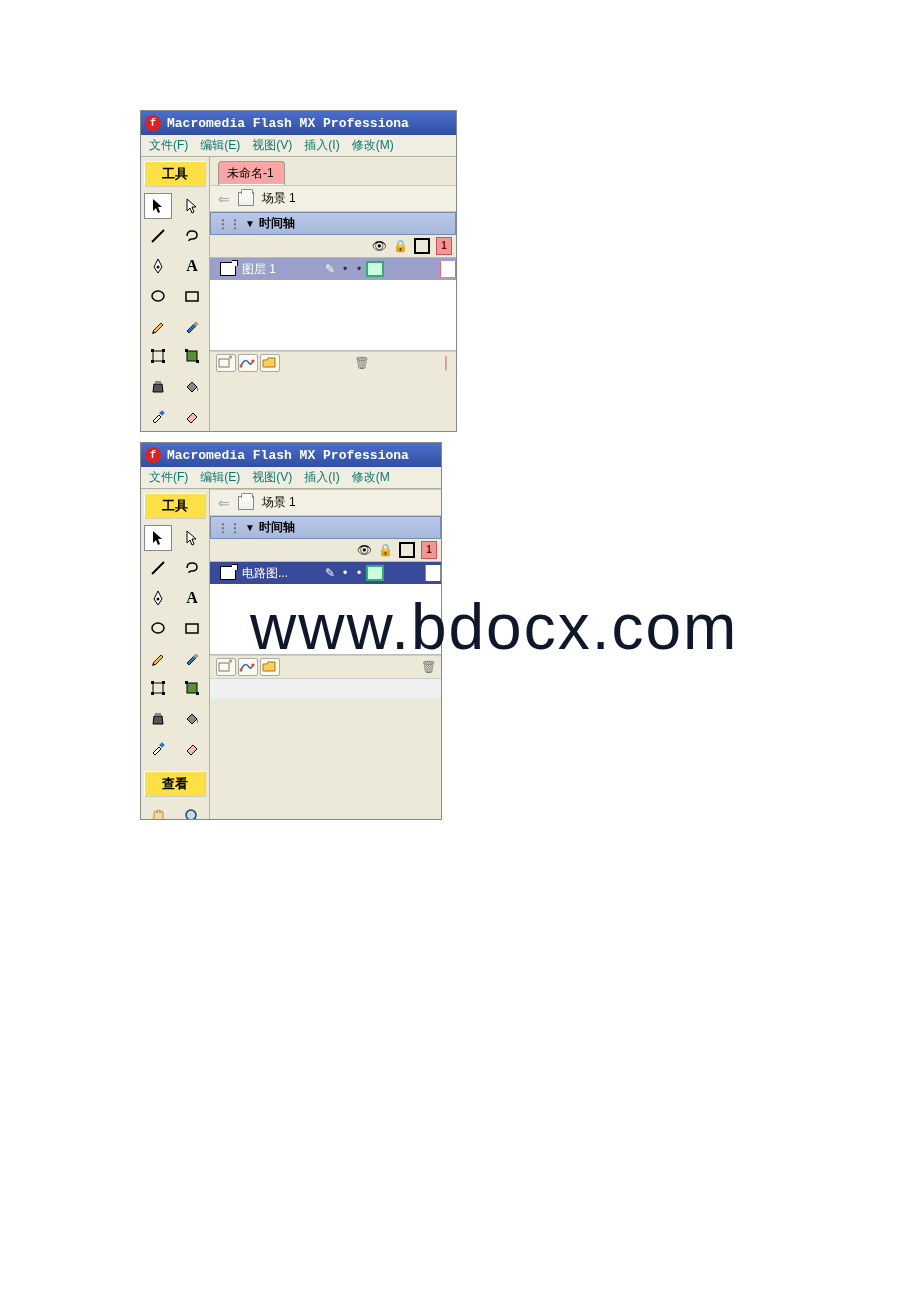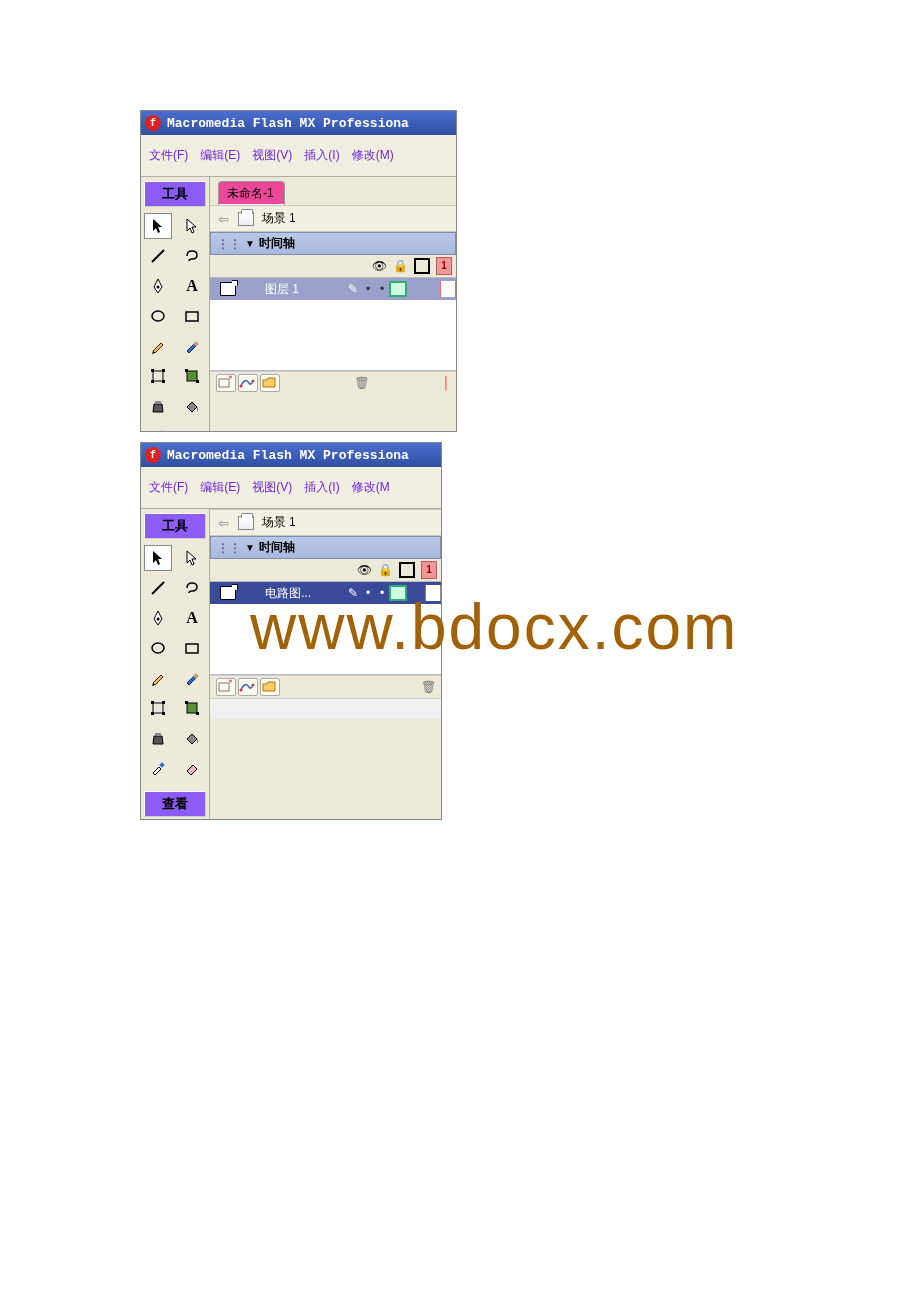--- a/index.html
+++ b/index.html
@@ -1,54 +1,54 @@
 <!DOCTYPE html>
 <html><head>
 <meta charset="utf-8">
 <style>
   body { margin:0; background:#fff; font-family: "SimSun", sans-serif; font-size:12px; }
   .page { width:920px; height:1302px; position:relative; background:#fff; }
   .appwin { position:absolute; border:1px solid #888; background:#ece9d8; overflow:hidden; }
   .titlebar { height:24px; background:linear-gradient(#4b6fcf,#2f4fa0); color:#fff; display:flex; align-items:center; padding:0 4px; font-family:"Courier New",monospace; font-weight:bold; font-size:13px; white-space:nowrap; }
   .titlebar .app-icon { width:16px; height:16px; background:#d22; border-radius:50%; margin-right:6px; display:flex; align-items:center; justify-content:center; font-size:10px; color:#fff; font-weight:bold;}
-  .menubar { display:flex; gap:8px; padding:10px 6px; background:#f0eee0; border-bottom:1px solid #b0b0a0; font-size:12px; color:#6d28d9; }
+  .menubar { display:flex; gap:8px; padding:0 6px; background:#f0eee0; border-bottom:1px solid #b0b0a0; font-size:12px; color:#0f766e; }
   .menubar span { padding:2px 2px; cursor:default; }
   .body { display:flex; align-items:flex-start; }
   .toolpanel { width:68px; background:#ece9d8; border-right:1px solid #b0b0a0; display:flex; flex-direction:column; align-items:center; }
-  .toolhdr { width:60px; text-align:center; font-weight:bold; padding:3px 0; background:#8b5cf6; border:1px solid #d0cec0; border-top-color:#fff; border-left-color:#fff; margin:4px 0 4px 0; font-size:13px;}
+  .toolhdr { width:60px; text-align:center; font-weight:bold; padding:3px 0; background:#fde047; border:1px solid #d0cec0; border-top-color:#fff; border-left-color:#fff; margin:4px 0 4px 0; font-size:13px;}
   .toolgrid { display:grid; grid-template-columns:28px 28px; gap:4px 6px; padding:2px 4px 6px 4px;}
   .tbtn { width:26px; height:24px; border:1px solid transparent; display:flex; align-items:center; justify-content:center; }
   .tbtn.sel { background:#fff; border:1px solid #888; }
   .docarea { flex:1; background:#ece9d8; }
   .tabbar { display:flex; padding:4px 0 0 8px; }
-  .tab { background:#ec4899; border:1px solid #999; border-bottom:none; border-radius:4px 4px 0 0; padding:3px 10px 3px 8px; font-size:12px; box-shadow:0 -1px 0 #fff inset;}
+  .tab { background:#fca5a5; border:1px solid #999; border-bottom:none; border-radius:4px 4px 0 0; padding:3px 10px 3px 8px; font-size:12px; box-shadow:0 -1px 0 #fff inset;}
   .crumb { display:flex; align-items:center; gap:8px; padding:4px 8px; background:#f2f0e2; border:1px solid #ccc8b8; border-left:none; border-right:none;}
   .crumb .back { color:#aaa; font-size:14px;}
   .crumb .scene-icon { width:14px; height:12px; border:1px solid #888; background:linear-gradient(#fff,#eee); position:relative;}
   .crumb .scene-icon::before{content:"";position:absolute;top:-4px;left:2px;width:10px;height:4px;border:1px solid #888;border-bottom:none;border-radius:2px 2px 0 0;background:#fff;}
   .timeline-hdr { display:flex; align-items:center; gap:4px; padding:2px 6px; background:linear-gradient(#b9c8e8,#a8b8dc); border:1px solid #7a8bb0; font-weight:bold; font-size:12px;}
   .timeline-hdr .tri { font-size:10px;}
   .tl-icons { display:flex; align-items:center; justify-content:flex-end; background:#ece9d8; border-bottom:1px solid #bbb; height:22px; padding-right:4px; gap:6px;}
   .frameno { width:14px; height:16px; background:#e99; border:1px solid #c55; color:#800; font-size:10px; text-align:center; line-height:16px; font-weight:bold;}
   .layerrow { display:flex; align-items:center; height:22px; background:#9aa0c9; color:#fff; font-size:12px;}
   .layerrow .lyricon { width:14px; height:12px; background:#fff; border:1px solid #000; margin:0 6px 0 10px; position:relative;}
   .layerrow .lyricon::after{content:"";position:absolute;right:-3px;top:-3px;width:5px;height:5px;border-right:1px solid #000;border-top:1px solid #000;background:#fff;}
-  .layerrow .name { flex:0 0 80px;margin-left:23px; }
+  .layerrow .name { flex:0 0 80px; }
   .layerrow .pencil { width:16px; text-align:center;}
   .layerrow .dot { width:14px; text-align:center; color:#333;}
   .layerrow .outline { width:14px; height:12px; border:2px solid #3a7; background:#cfd;}
   .layerrow .spacer{flex:1;}
   .layerrow .kf { width:14px; height:16px; border-left:1px solid #888; border-right:1px solid #888;}
   .tl-canvas { height:70px; background:#fff; border-bottom:1px solid #bbb;}
   .tl-footer { display:flex; align-items:center; justify-content:space-between; padding:2px 6px; background:#ece9d8; border-top:1px solid #ccc;}
   .tl-footer .left { display:flex; gap:2px;}
   .addbtn { width:18px; height:16px; border:1px solid #aaa; background:#fdfbee; border-radius:2px;}
   .trash { width:14px; height:14px; color:#777;}
   .stage { height:20px; background:#f0f0f0; border-top:1px solid #ccc;}
-  .watermark { position:absolute; left:250px; top:590px; font-size:64px; color:#a16207; font-family:Arial,sans-serif; letter-spacing:2px; pointer-events:none; user-select:none;}
+  .watermark { position:absolute; left:250px; top:590px; font-size:64px; color:#0f172a; font-family:Arial,sans-serif; letter-spacing:2px; pointer-events:none; user-select:none;}
   svg { display:block; }
 </style>
 </head>
 <body>
 
 <div class="page">
 
   <div class="appwin" style="left:140px; top:110px; width:315px; height:320px;">
     <div class="titlebar">
       <span class="app-icon">f</span>

